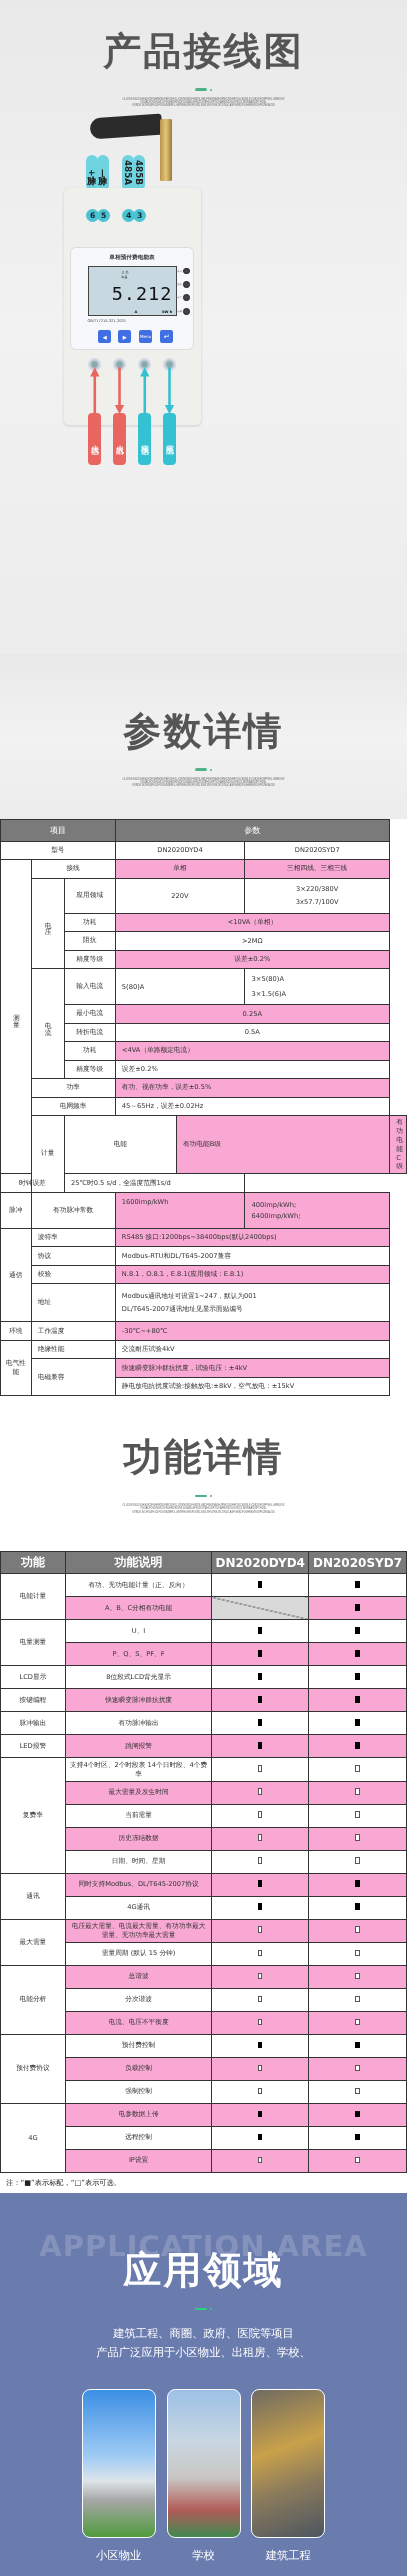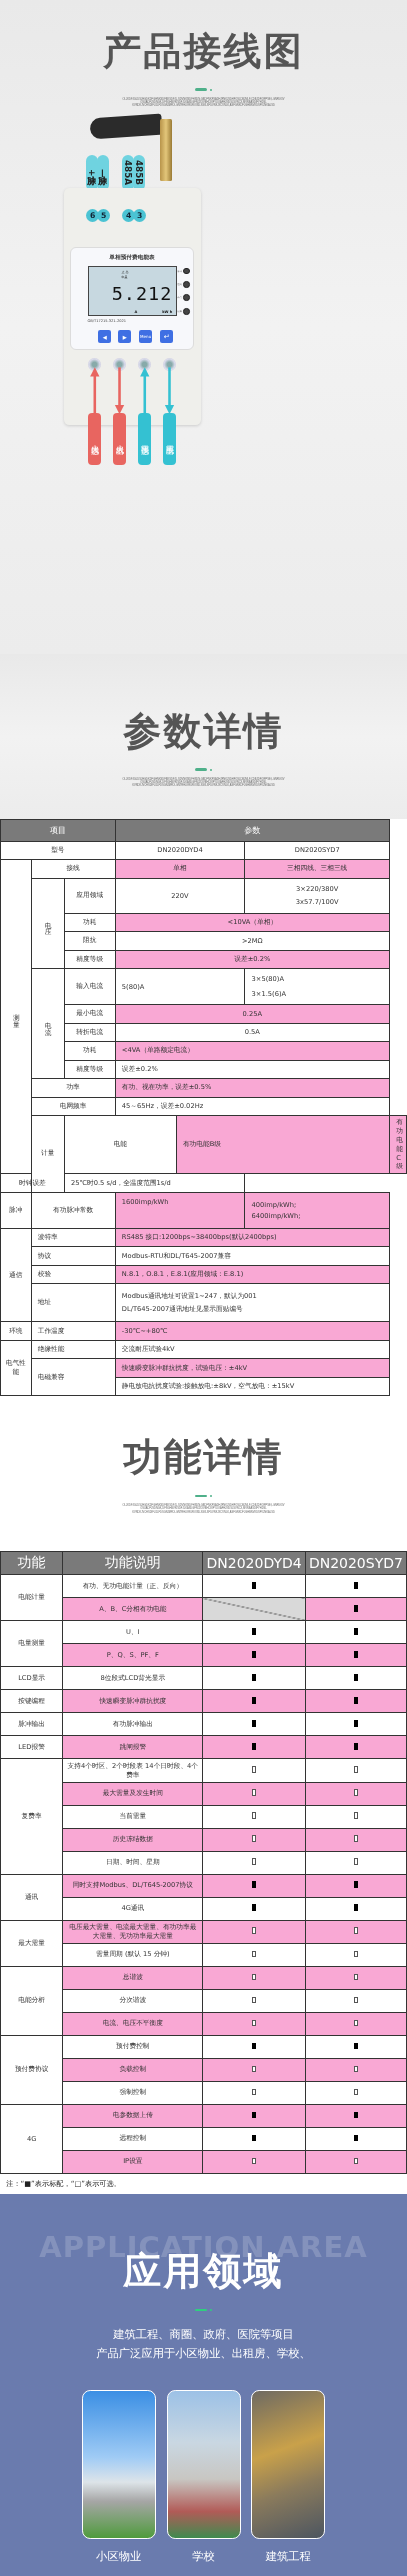--- a/index.html
+++ b/index.html
@@ -33,21 +33,21 @@
 .red{background:#e86560}.cyan{background:#34c1d2}
 
 #params-header{height:165px;padding-top:52px}
 table{border-collapse:collapse;width:407px}
 td,th{border:0.8px solid #333;font-size:6.7px;text-align:center;padding:2.1px 3.1px;font-weight:normal}
 th{background:#7a7a7a;color:#fff;font-size:8.2px;height:21.6px}
 .g{background:#f9a8d4}
 .l{text-align:left;padding-left:6.2px}
 #param-table td{height:18.5px}
 #features-header{height:155px;padding-top:36px}
-#func-table th{font-weight:normal;font-size:14px}
+#func-table th{font-weight:bold;font-size:12px}
 #func-table td{height:23px}
 .chk{display:inline-block;width:4.1px;height:6.7px;border:0.6px solid #555;background:#fff}
 .chk.full{background:#000;border-color:#000}
 .diag{background:linear-gradient(to top right,#d9d9d9 calc(50% - 0.5px),#333 50%,#d9d9d9 calc(50% + 0.5px))}
 .note{font-size:7.2px;padding:5.2px 6.2px;color:#222;height:20.6px}
 
 #application{background:#6a7bae;padding:26px 0 20.6px;position:relative;color:#fff}
 .app-bg-title{position:absolute;left:0;top:36px;width:100%;text-align:center;font-size:29px;font-weight:bold;color:rgba(255,255,255,.18);letter-spacing:1px}
 .app-title{font-size:38px;font-weight:bold;text-align:center;position:relative;margin-top:26px;letter-spacing:2.1px}
 .app-desc{text-align:center;font-size:11.3px;line-height:19.6px;margin-top:13.4px}

